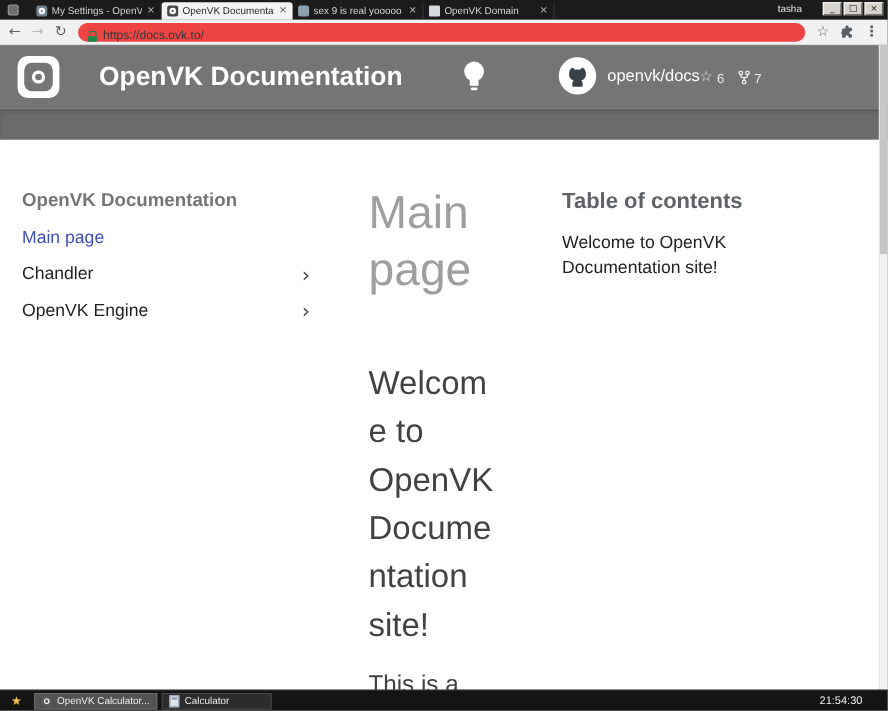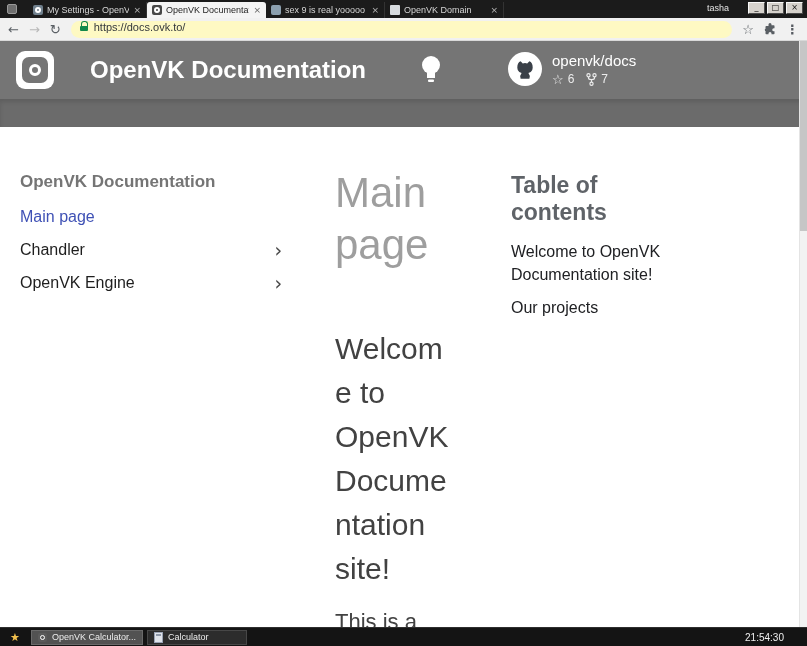--- a/index.html
+++ b/index.html
@@ -27,22 +27,22 @@
   .profile { position:absolute; right:78px; top:3px; font-size:9px; color:#e3e3e3; }
   .controls { position:absolute; right:4px; top:2px; display:flex; gap:2px; }
   .winbtn { width:17px; height:12px; background:#d6d2cc; border:1px solid;
     border-color:#f8f8f8 #4a4a4a #4a4a4a #f8f8f8; font-size:8px; line-height:9px;
     color:#111; text-align:center; font-family:"DejaVu Sans",sans-serif; }
 
   .toolbar { position:absolute; top:18px; left:0; right:0; height:23px; background:#f1f1f1;
     border-bottom:1px solid #d9d9d9; display:flex; align-items:center; padding:0 8px; gap:10px; }
   .navico { font-size:13px; color:#5a5f64; line-height:1; font-family:"DejaVu Sans",sans-serif; cursor:pointer; }
   .navico.disabled { color:#b7b7b7; }
-  .urlbar { flex:1; height:17px; background:#fef9c3; border-radius:9px; display:flex;
-    align-items:flex-start; gap:6px; padding:0 9px; cursor:text; }
+  .urlbar { flex:1; height:17px; background:#ef4444; border-radius:9px; display:flex;
+    align-items:flex-end; gap:6px; padding:0 9px; cursor:text; }
   .lock { position:relative; width:8px; height:10px; flex:none; }
   .lock::before { content:""; position:absolute; left:1.5px; top:0; width:5px; height:6px;
     border:1.5px solid #13894b; border-bottom:none; border-radius:3px 3px 0 0; }
   .lock::after { content:""; position:absolute; left:0; bottom:0; width:8px; height:5px;
     background:#13894b; border-radius:1px; }
   .url { font-size:11px; color:#34383c; white-space:nowrap; }
   .dots { font-size:13px; color:#565b61; font-weight:bold; }
 
   
   .site { position:absolute; top:41px; left:0; right:0; bottom:19px; background:#fff; overflow:hidden; }
@@ -51,21 +51,21 @@
   .logo { width:38px; height:38px; background:#fff; border-radius:9px; display:flex;
     align-items:center; justify-content:center; cursor:pointer; flex:none; }
   .logo-in { width:26px; height:26px; background:#757575; border-radius:7px; display:flex;
     align-items:center; justify-content:center; }
   .logo-ring { width:12px; height:12px; border:3.5px solid #fff; border-radius:50%; }
   .site-title { margin-left:36px; font-size:24px; font-weight:bold; color:#fff; white-space:nowrap; }
   .bulb { position:absolute; left:419px; top:13px; cursor:pointer; }
   .gh-block { position:absolute; left:508px; top:11px; display:flex; gap:10px; align-items:center; cursor:pointer; }
   .gh-avatar { width:34px; height:34px; border-radius:50%; background:#fff; display:flex;
     align-items:center; justify-content:center; flex:none; }
-  .gh-col { display:flex; flex-direction:column; }
+  .gh-col { display:flex; flex-direction:row; }
   .gh-repo { font-size:15px; color:#fff; }
   .gh-stats { display:flex; gap:12px; align-items:center; margin-top:3px; font-size:12px; color:#ececec; }
   .gh-stat { display:flex; gap:4px; align-items:center; }
   .glyph-star { font-size:13px; line-height:1; font-family:"DejaVu Sans",sans-serif; }
   .strip { position:absolute; top:58px; left:0; right:0; height:28px; background:#6b6b6b;
     box-shadow:inset 0 3px 4px rgba(0,0,0,.12); }
 
   .sidebar { position:absolute; left:20px; top:131px; width:262px; }
   .side-h { font-size:17px; font-weight:bold; color:#757575; margin-bottom:8px; }
   .side-item { height:33px; display:flex; align-items:center; justify-content:space-between;
@@ -73,21 +73,21 @@
   .side-item.link { color:#3f51b5; }
   .chev { font-size:19px; color:#4a4a4a; font-family:"DejaVu Sans",sans-serif; }
 
   .main-col { position:absolute; left:335px; top:126px; width:118px; }
   .main-col h1 { font-size:42px; line-height:52px; font-weight:400; color:#9e9e9e; }
   .main-col h2 { font-size:30px; line-height:44px; font-weight:400; color:#424242;
     margin-top:56px; overflow-wrap:break-word; }
   .main-col p { font-size:22px; line-height:30px; color:#424242; margin-top:16px; }
 
   .toc { position:absolute; left:511px; top:131px; width:172px; }
-  .toc-h { font-size:23px; font-weight:bold; color:#5f6368; margin-bottom:14px; }
+  .toc-h { font-size:20px; font-weight:bold; color:#5f6368; margin-bottom:14px; }
   .toc-item { font-size:16px; line-height:23px; color:#202124; margin-bottom:10px; cursor:pointer; }
 
   .scrollbar { position:absolute; top:0; right:0; bottom:0; width:8px; background:#f2f2f2;
     border-left:1px solid #e4e4e4; }
   .thumb { position:absolute; top:0; left:0; width:7px; height:190px; background:#c6c6c6; }
 
   
   .taskbar { position:absolute; left:0; right:0; bottom:0; height:19px; background:#141414;
     border-top:1px solid #2e2e2e; display:flex; align-items:center; }
   .tb-star { margin:0 9px 0 10px; color:#f2c14e; font-size:11px; line-height:1;
@@ -219,21 +219,20 @@
 
     <div class="main-col">
       <h1>Main page</h1>
       <h2>Welcome to OpenVK Documentation site!</h2>
       <p>This is a site</p>
     </div>
 
     <div class="toc">
       <div class="toc-h">Table of contents</div>
       <div class="toc-item">Welcome to OpenVK Documentation site!</div>
-      <div class="toc-item">Our projects</div>
     </div>
 
     <div class="scrollbar">
       <div class="thumb"></div>
     </div>
   </div>
 
   <div class="taskbar">
     <span class="tb-star">★</span>
     <div class="tb-btn active">

